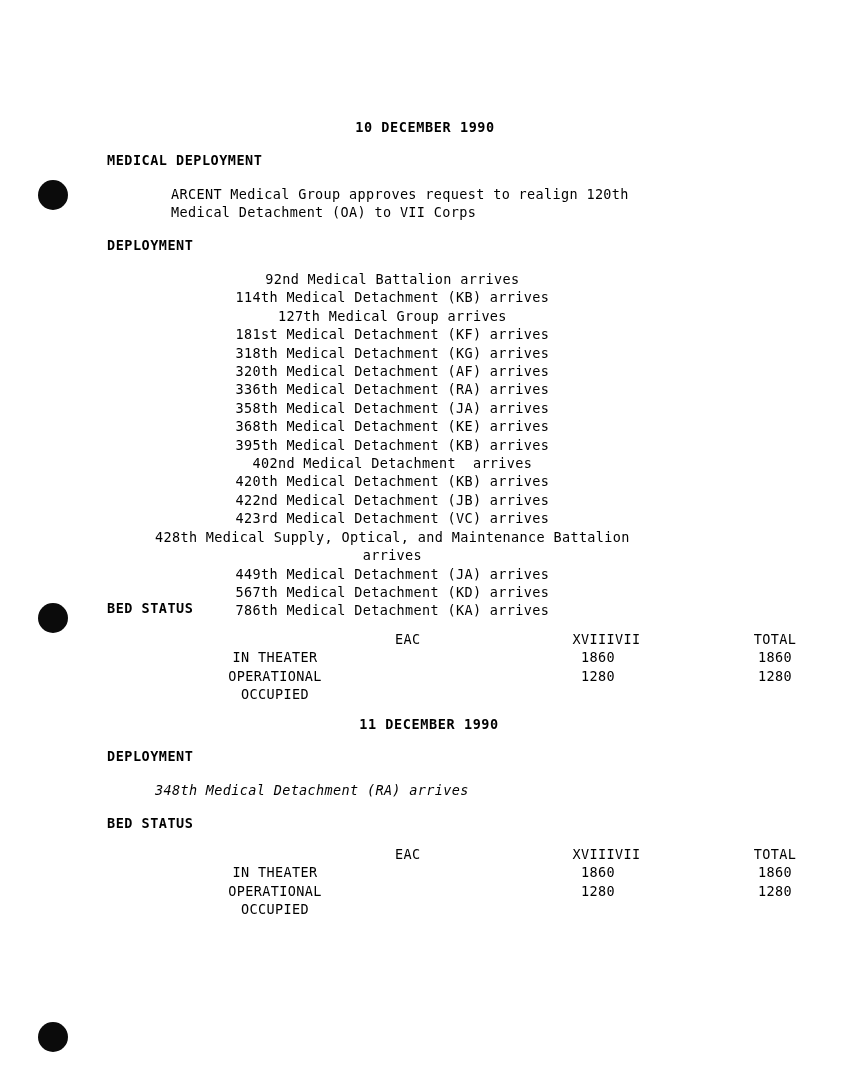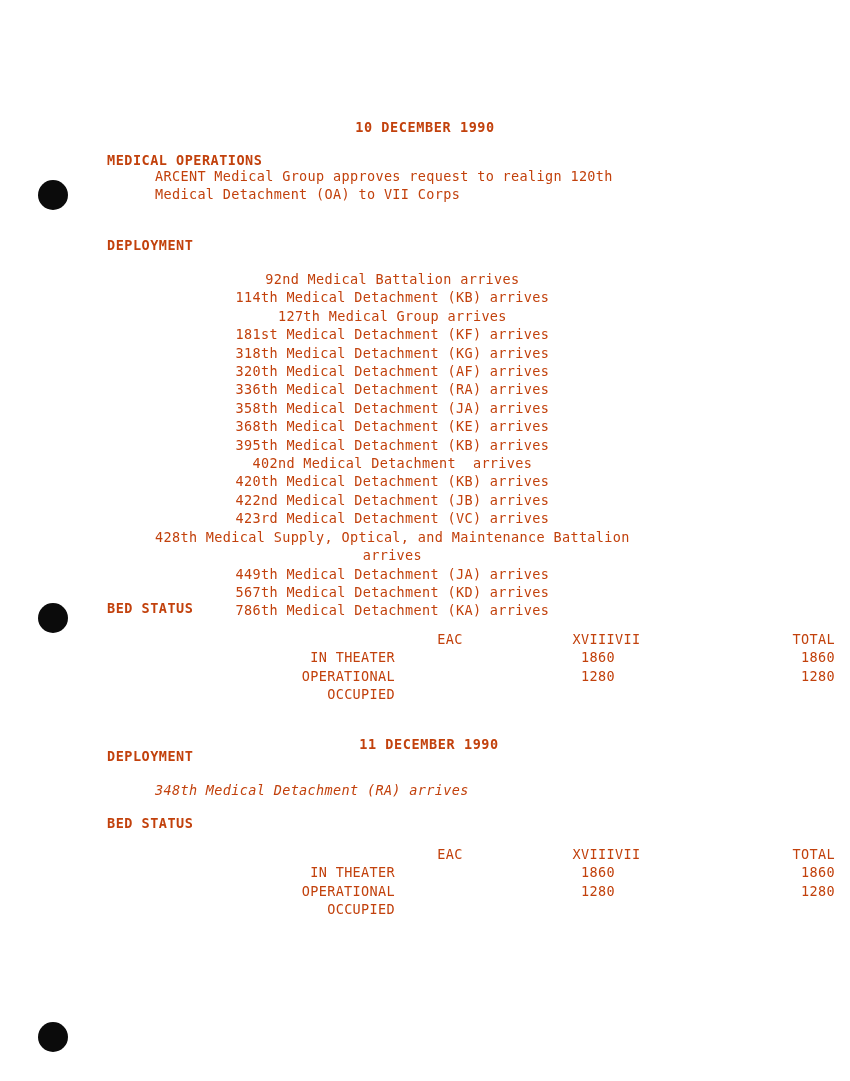--- a/index.html
+++ b/index.html
@@ -7,21 +7,21 @@
     padding: 0;
     background: #ffffff;
   }
   .page {
     position: relative;
     width: 850px;
     height: 1081px;
     background: #ffffff;
     overflow: hidden;
     font-family: "DejaVu Sans Mono", "Liberation Mono", monospace;
-    color: #c2410c;
+    color: #000000;
   }
   
   .hole {
     position: absolute;
     width: 30px;
     height: 30px;
     border-radius: 50%;
     background: #0b0b0b;
     left: 38px;
   }
@@ -37,21 +37,21 @@
   }
 
   .date-head {
     text-align: center;
     font-weight: bold;
     font-size: 13.5px;
     letter-spacing: 0.6px;
     margin: 0;
   }
   .date-head.d1 { position: absolute; left: 0; right: 0; top: 119px; }
-  .date-head.d2 { position: absolute; left: 8px; right: 0; top: 716px; margin-top: 20px; }
+  .date-head.d2 { position: absolute; left: 8px; right: 0; top: 716px; }
 
   .section-head {
     position: absolute;
     left: 107px;
     font-weight: bold;
     font-size: 13.5px;
     letter-spacing: 0.5px;
   }
   .sh-medops   { top: 152px; }
   .sh-deploy1  { top: 237px; }
@@ -60,60 +60,60 @@
   .sh-bed2     { top: 815px; }
 
   .body-block {
     position: absolute;
     left: 155px;
     font-size: 13.5px;
     line-height: 18.4px;
     white-space: pre;
     letter-spacing: 0.35px;
   }
-  .bb-medops { top: 167px; }
+  .bb-medops { top: 185px; margin-left: 16px; }
   .bb-deploy1 { top: 270px; text-align: center; }
   .bb-deploy2 { top: 781px; font-style: italic; }
 
   
   .bedtable {
     position: absolute;
     font-size: 13.5px;
     line-height: 18.4px;
     letter-spacing: 0.35px;
     border-collapse: collapse;
   }
   .bt1 { top: 630px; left: 107px; }
   .bt2 { top: 845px; left: 107px; }
   .bedtable td, .bedtable th {
     padding: 0;
     font-weight: normal;
     white-space: pre;
     vertical-align: top;
   }
-  .col-label { width: 240px; padding-left: 48px !important; text-align: right; }
-  .col-eac   { width: 110px; text-align: center; }
+  .col-label { width: 240px; padding-left: 48px !important; text-align: center; }
+  .col-eac   { width: 110px; text-align: left; }
   .col-xviii { width: 110px; text-align: right; }
   .col-vii   { width: 100px; text-align: left; }
-  .col-total { width: 120px; text-align: right; }
+  .col-total { width: 120px; text-align: center; }
 </style>
 </head>
 <body>
 
 <div class="page">
 
   <div class="hole h1"></div>
   <div class="hole h2"></div>
   <div class="hole h3"></div>
 
   <div class="content">
 
     <div class="date-head d1">10 DECEMBER 1990</div>
 
-    <div class="section-head sh-medops">MEDICAL OPERATIONS</div>
+    <div class="section-head sh-medops">MEDICAL DEPLOYMENT</div>
 
     <div class="body-block bb-medops">ARCENT Medical Group approves request to realign 120th
 Medical Detachment (OA) to VII Corps</div>
 
     <div class="section-head sh-deploy1">DEPLOYMENT</div>
 
     <div class="body-block bb-deploy1">92nd Medical Battalion arrives
 114th Medical Detachment (KB) arrives
 127th Medical Group arrives
 181st Medical Detachment (KF) arrives

